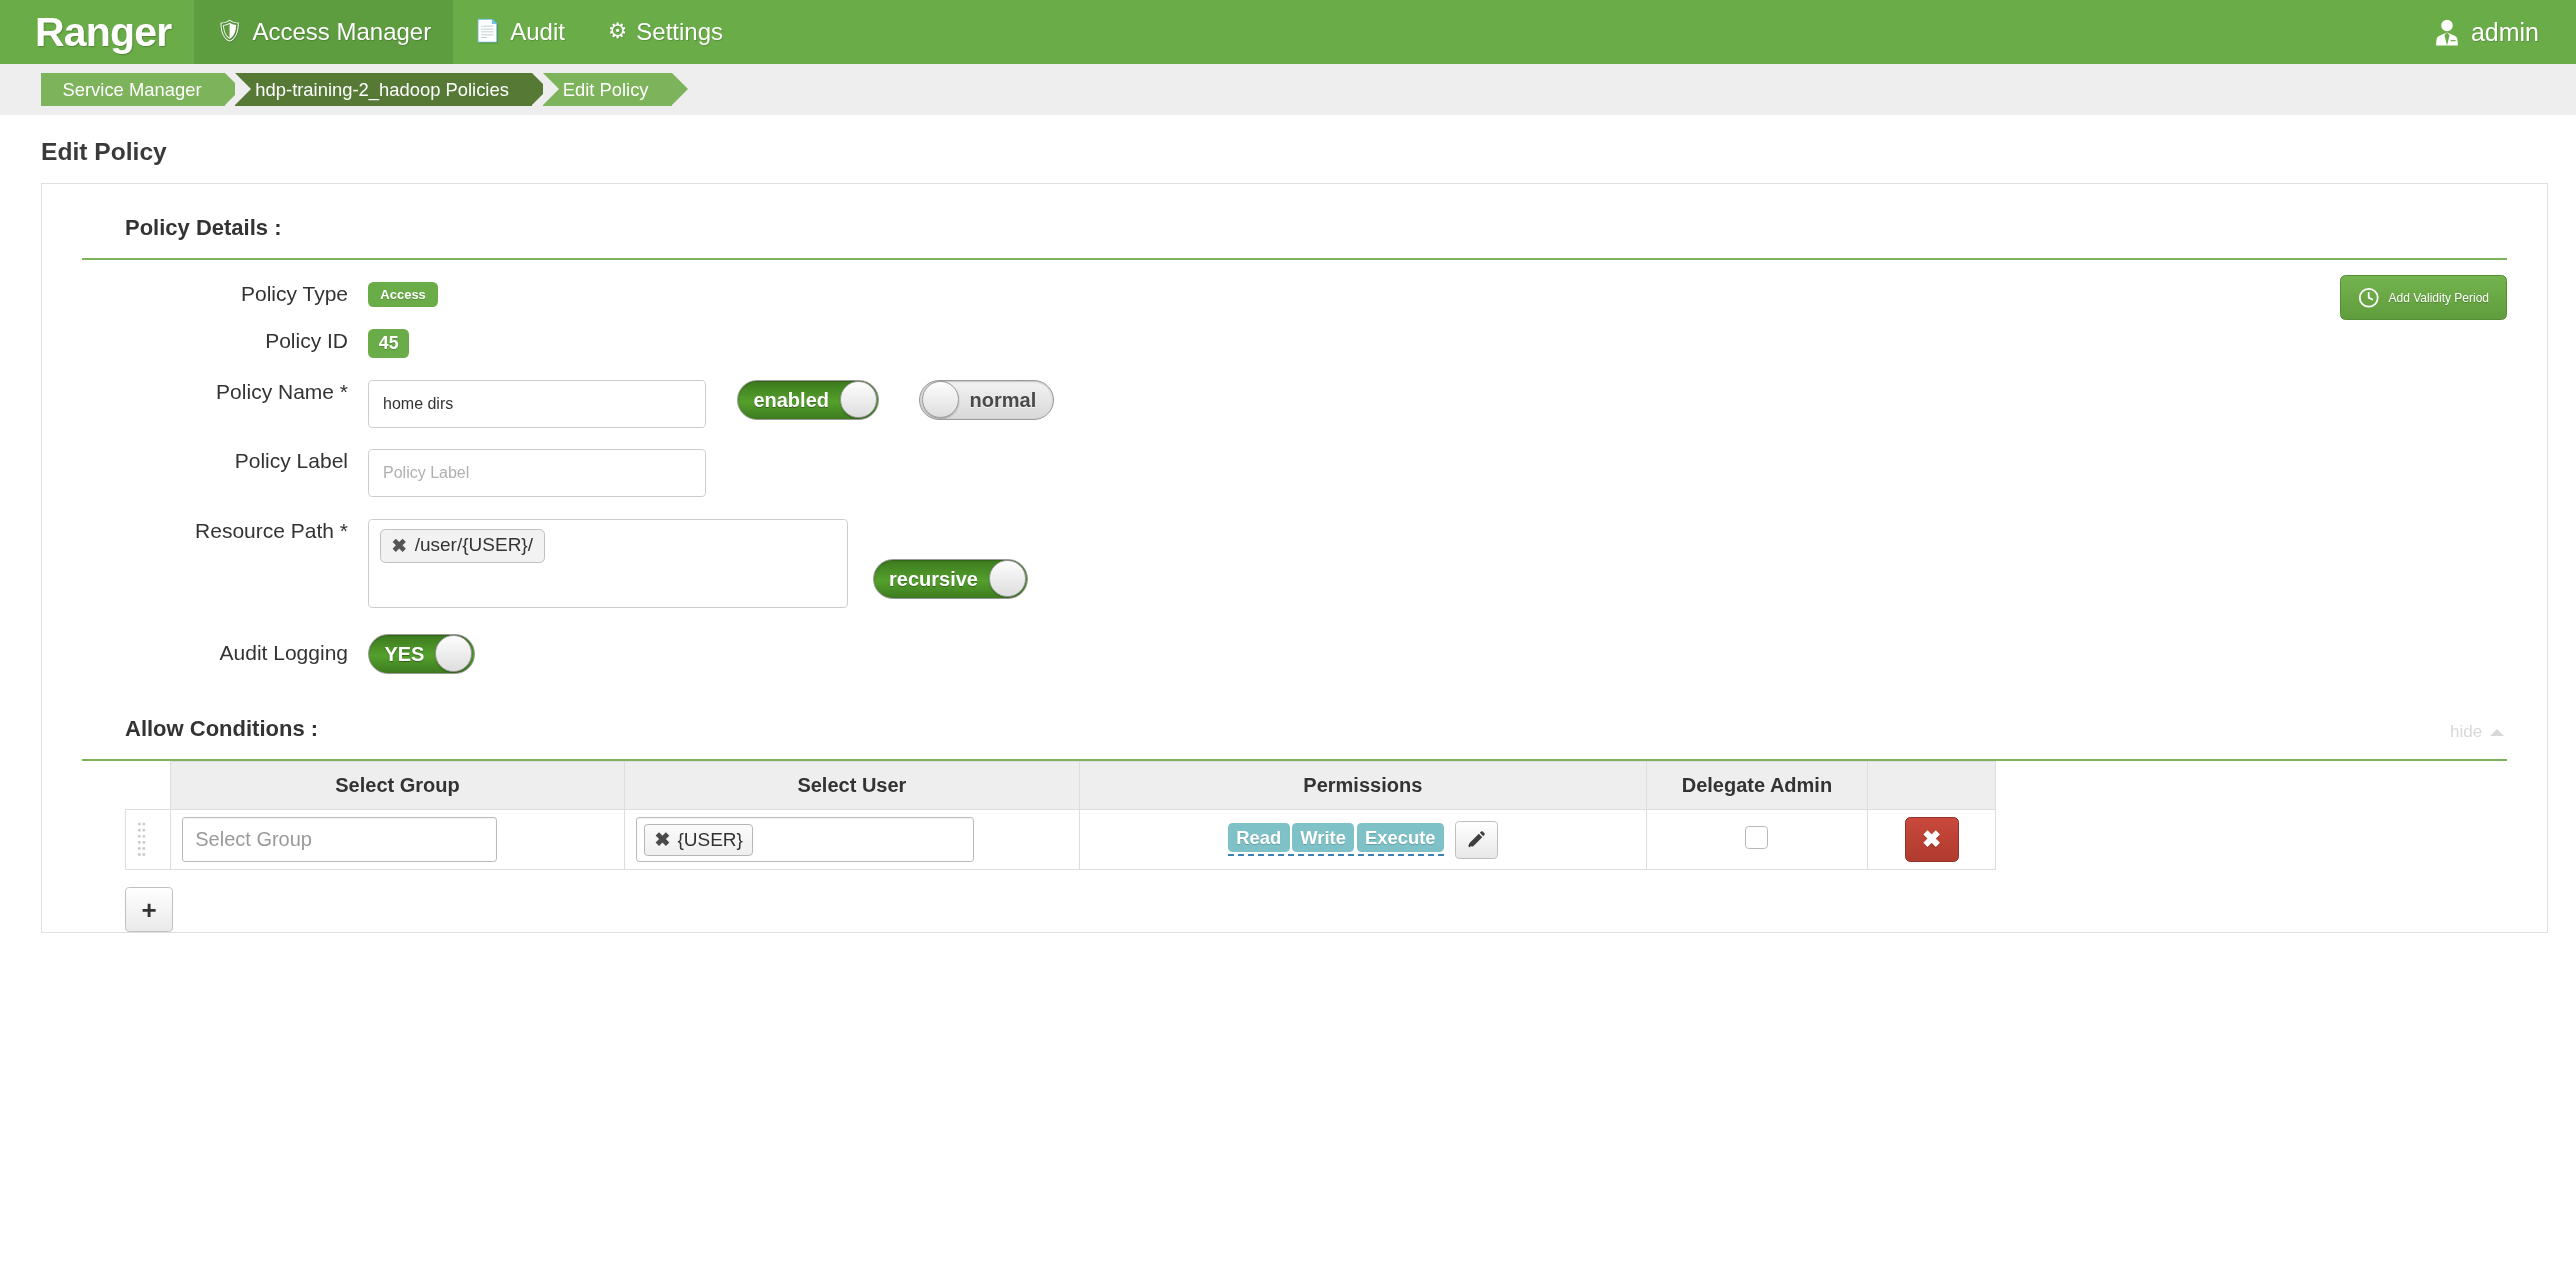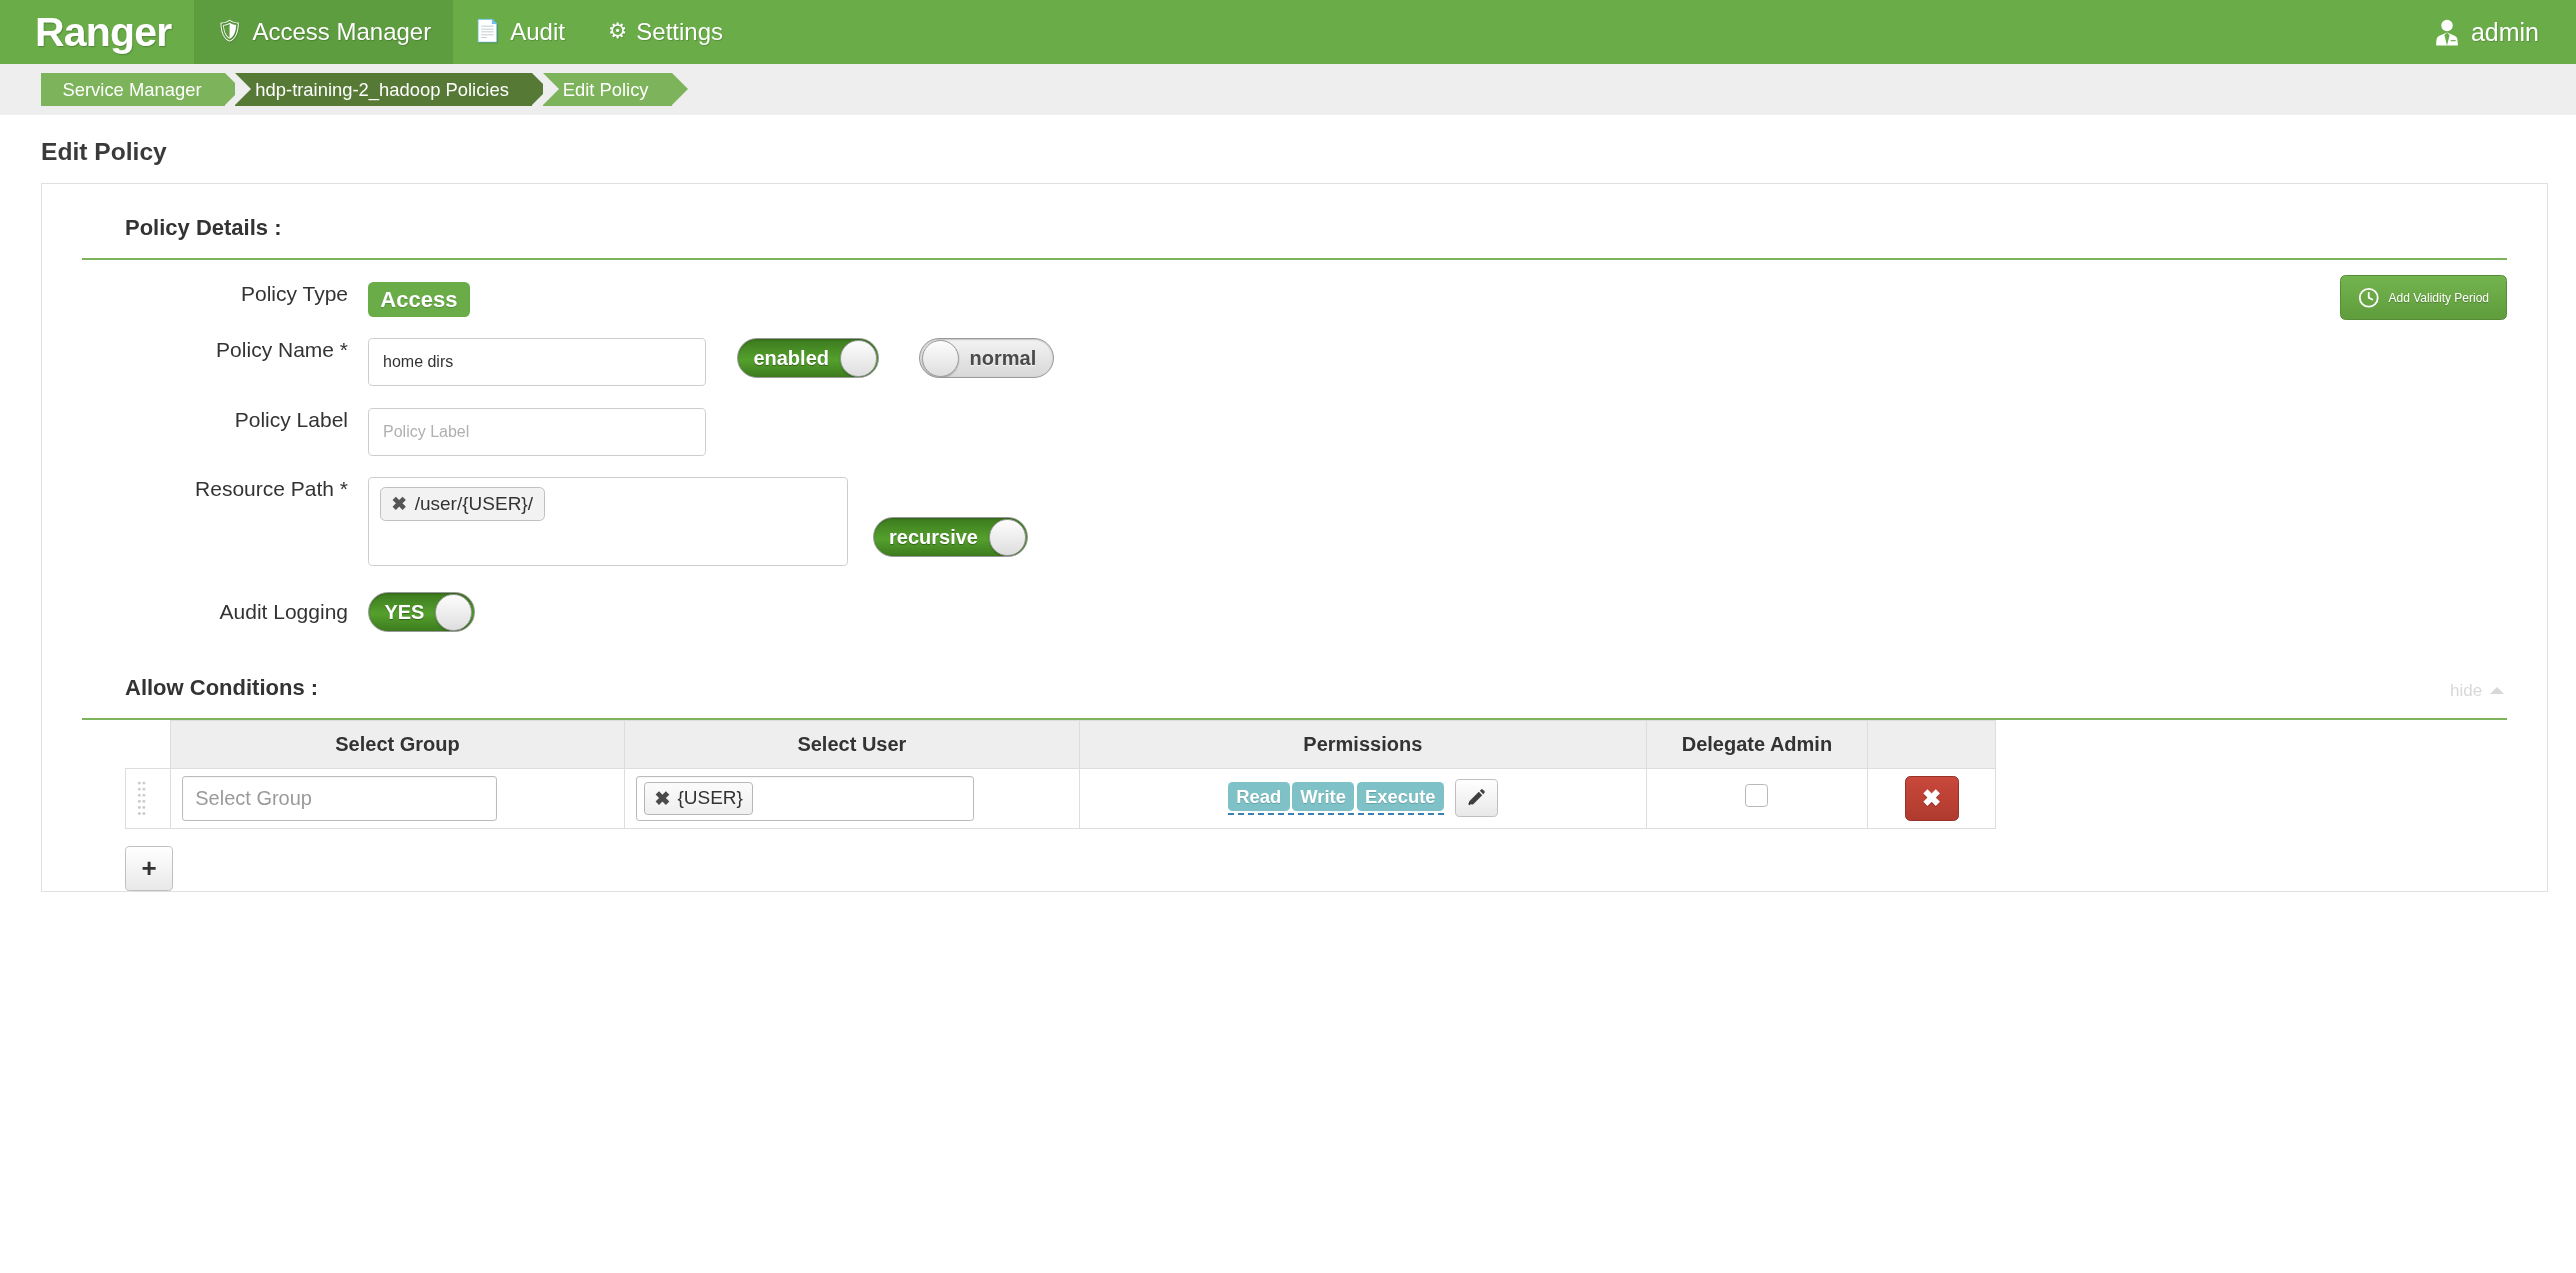--- a/index.html
+++ b/index.html
@@ -152,21 +152,21 @@
     padding-right: 20px;
     font-size: 21px;
     color: #333333;
     line-height: 1.1;
   }
   .row-field { display: flex; align-items: flex-start; }
 
   .badge-green {
     background: #6aad48;
     color: #ffffff;
-    font-size: 22px;
+    font-size: 13px;
     font-weight: bold;
     border-radius: 5.4px;
     padding: 6.1px 12.3px;
     display: inline-block;
     line-height: 1.05;
     text-shadow: 0 0.8px 0.8px rgba(0,0,0,0.2);
   }
   .badge-green.small { padding: 5.4px 10.8px; font-size: 17.7px; }
 
   .txt-input {
@@ -471,20 +471,26 @@
       <span>Add Validity Period</span>
     </div>
 
     <div class="row">
       <div class="row-label">Policy Type</div>
       <div class="row-field">
         <span class="badge-green">Access</span>
       </div>
     </div>
 
+    <div class="row">
+      <div class="row-label">Policy ID</div>
+      <div class="row-field">
+        <span class="badge-green small">45</span>
+      </div>
+    </div>
 
     <div class="row">
       <div class="row-label">Policy Name *</div>
       <div class="row-field">
         <input class="txt-input" type="text" value="home dirs" style="">
         <div class="toggle on toggle-enabled">
           <span class="toggle-label">enabled</span>
           <span class="toggle-knob"></span>
         </div>
         <div class="toggle off toggle-normal">

